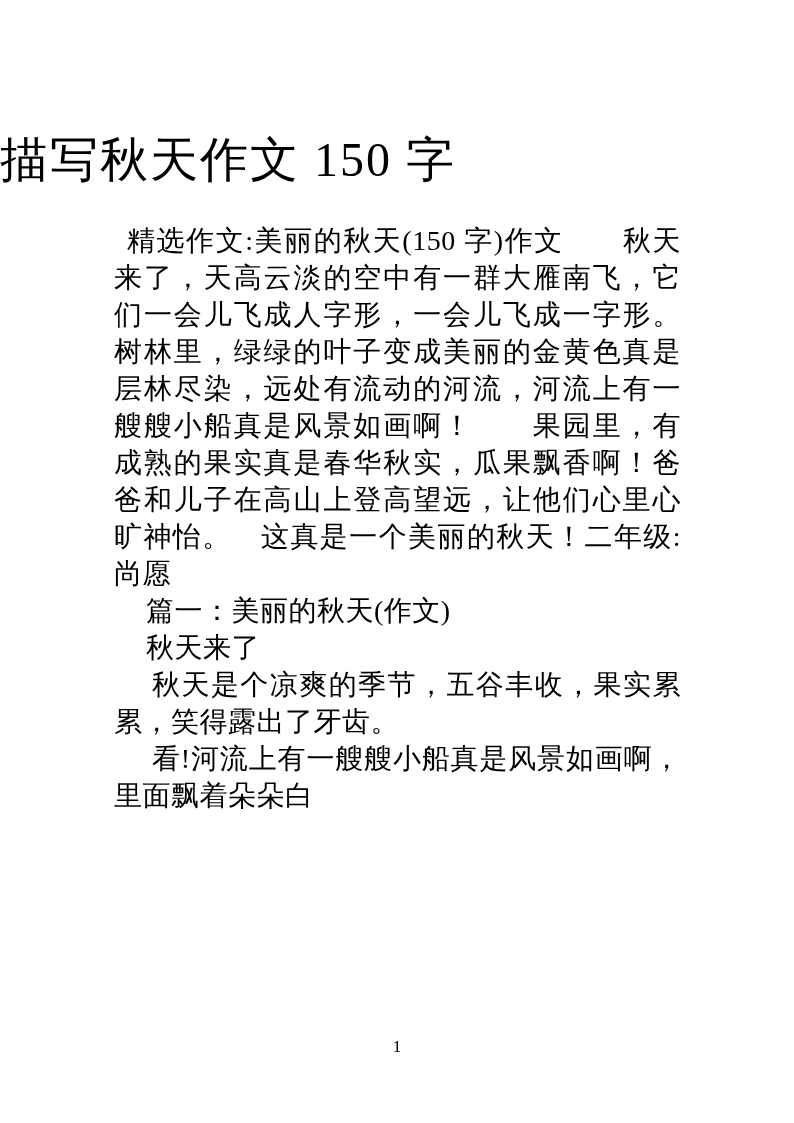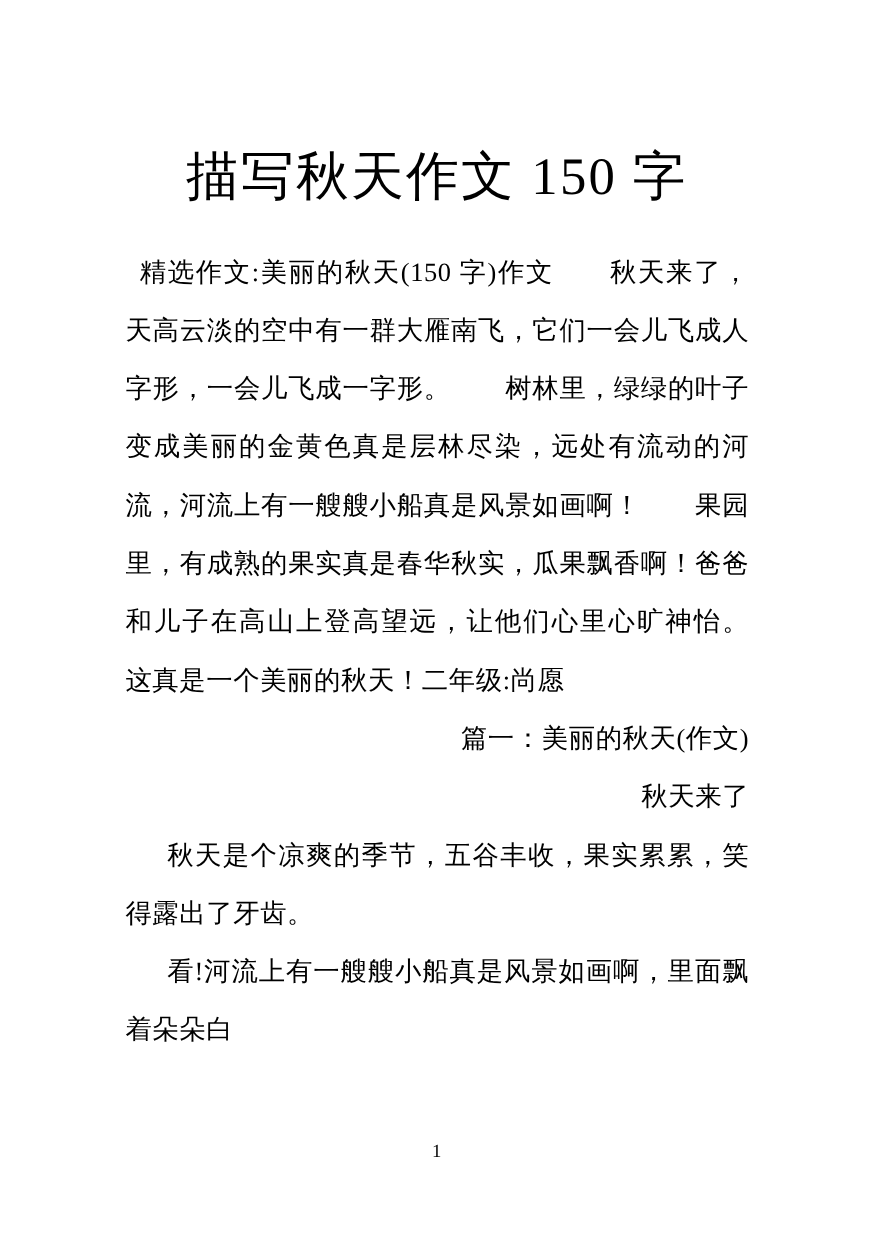--- a/index.html
+++ b/index.html
@@ -19,46 +19,46 @@
     color: #000000;
     font-family: "Liberation Serif", "DejaVu Serif", serif;
     overflow: hidden;
   }
   .doc-title {
     position: absolute;
     top: 128px;
     left: 0;
     width: 100%;
     margin: 0;
-    text-align: center;
+    text-align: left;
     font-size: 48px;
     font-weight: 400;
     letter-spacing: 2px;
     white-space: nowrap;
   }
   .doc-body {
     position: absolute;
     top: 222px;
     left: 114px;
     width: 567px;
   }
   .para {
     margin: 0;
-    font-size: 24px;
-    line-height: 53px;
+    font-size: 28px;
+    line-height: 37px;
     letter-spacing: 0.5px;
     text-align: justify;
     word-break: break-all;
   }
   .indent-small {
     text-indent: 13px;
   }
   .indent-head {
     text-indent: 32px;
-    text-align: right;
+    text-align: left;
   }
   .indent-body {
     text-indent: 38px;
   }
   .page-number {
     position: absolute;
     top: 1037px;
     left: 0;
     width: 100%;
     text-align: center;

